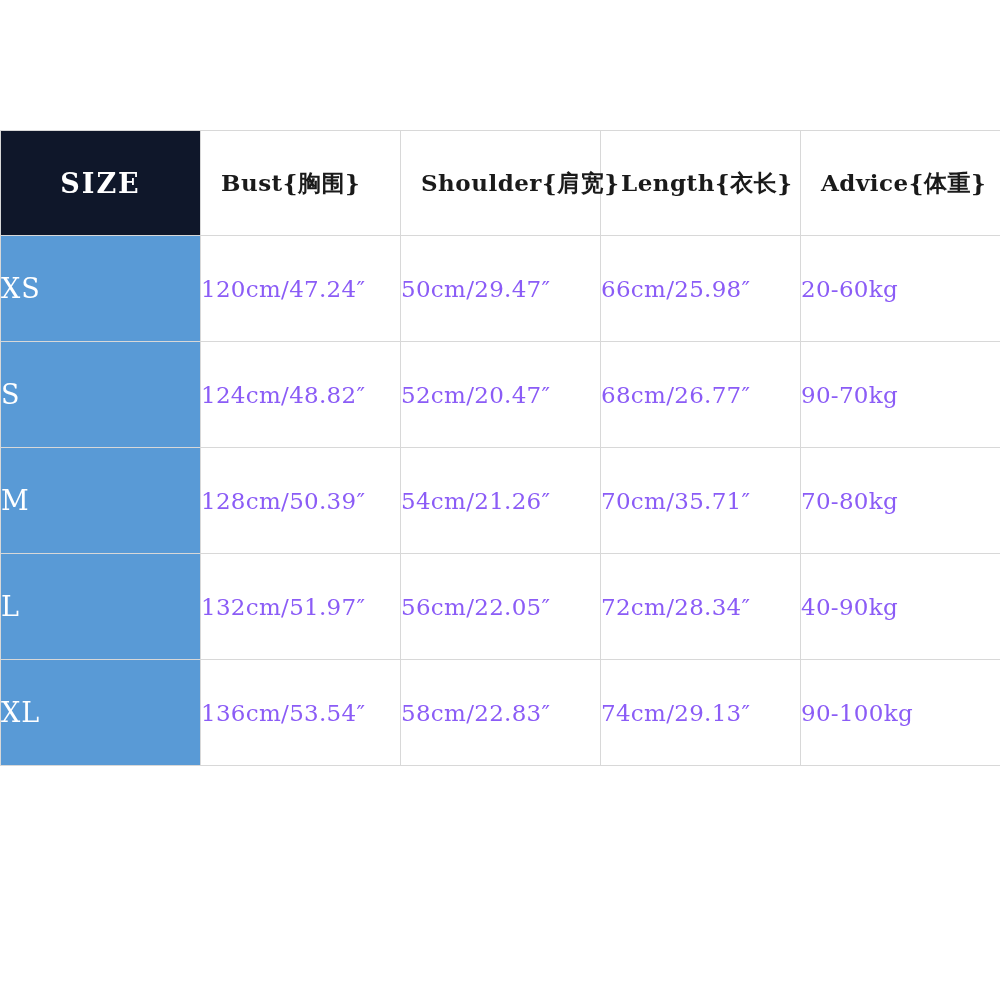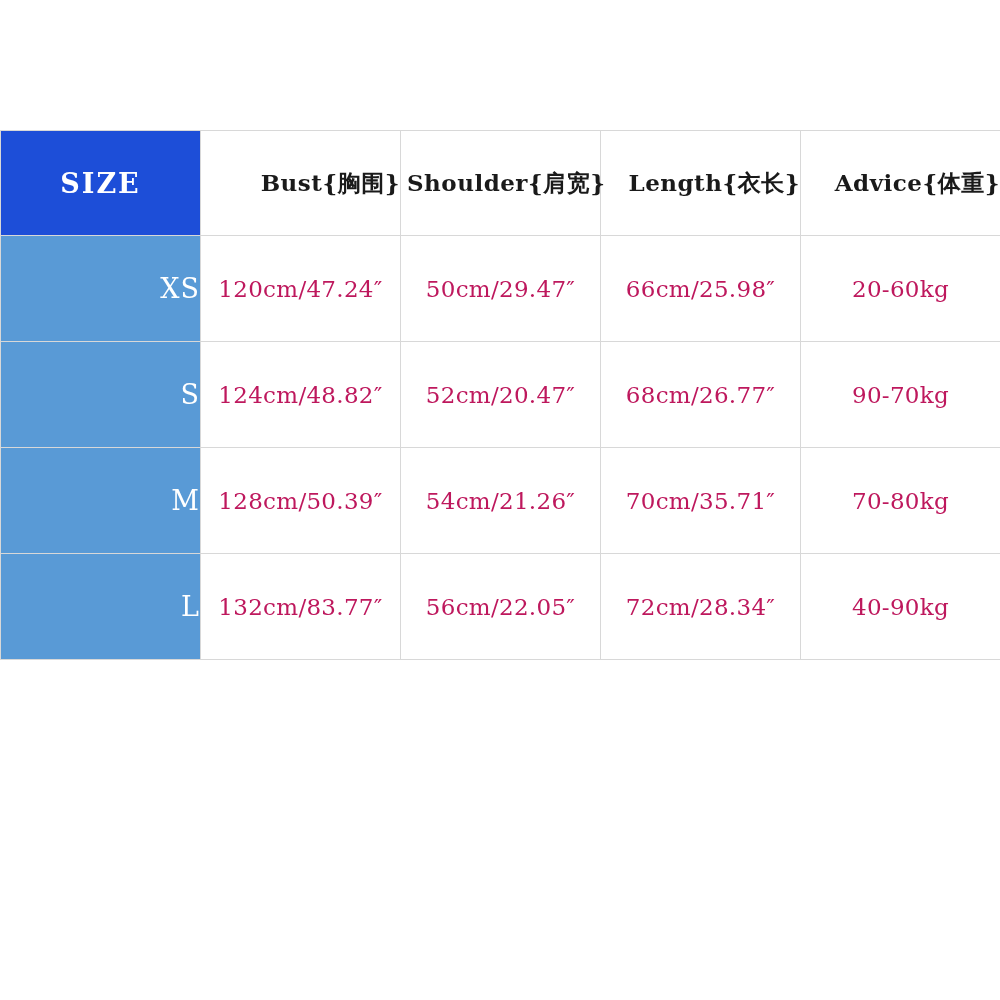--- a/index.html
+++ b/index.html
@@ -43,47 +43,47 @@
     background: #ffffff;
     vertical-align: middle;
     color: #1a1a1a;
     font-weight: 700;
     font-size: 23px;
     letter-spacing: 0.5px;
     text-align: center;
     white-space: nowrap;
   }
   .size-table thead th.hcell {
-    text-align: right;
-    padding-left: 6px;
+    text-align: left;
+    padding-left: 20px;
   }
   
   .size-table thead th.size-head {
-    background: #1d4ed8;
+    background: #0f172a;
     color: #ffffff;
     text-align: center;
     padding-left: 0;
     font-size: 27px;
     letter-spacing: 2px;
   }
   .size-table tbody tr {
     height: 106px;
   }
   .size-table td.size-cell {
     background: #599ad6;
     color: #ffffff;
-    text-align: right;
+    text-align: left;
     font-size: 27px;
     letter-spacing: 1px;
     vertical-align: middle;
   }
   .size-table td.val-cell {
     background: #ffffff;
-    color: #be185d;
-    text-align: center;
+    color: #8b5cf6;
+    text-align: left;
     font-size: 23px;
     vertical-align: middle;
     letter-spacing: 0.3px;
     white-space: nowrap;
   }
   .top-pad, .bottom-pad {
     position: absolute;
     left: 0;
     width: 1000px;
     background: #ffffff;
@@ -132,22 +132,29 @@
       </tr>
       <tr>
         <td class="size-cell">M</td>
         <td class="val-cell">128cm/50.39″</td>
         <td class="val-cell">54cm/21.26″</td>
         <td class="val-cell">70cm/35.71″</td>
         <td class="val-cell">70-80kg</td>
       </tr>
       <tr>
         <td class="size-cell">L</td>
-        <td class="val-cell">132cm/83.77″</td>
+        <td class="val-cell">132cm/51.97″</td>
         <td class="val-cell">56cm/22.05″</td>
         <td class="val-cell">72cm/28.34″</td>
         <td class="val-cell">40-90kg</td>
+      </tr>
+      <tr>
+        <td class="size-cell">XL</td>
+        <td class="val-cell">136cm/53.54″</td>
+        <td class="val-cell">58cm/22.83″</td>
+        <td class="val-cell">74cm/29.13″</td>
+        <td class="val-cell">90-100kg</td>
       </tr>
     </tbody>
   </table>
 
   <div class="bottom-pad"></div>
 </div>
 
 </body></html>

